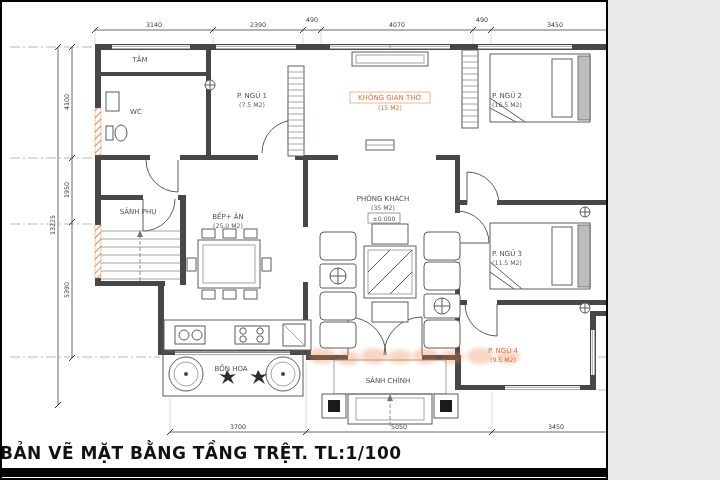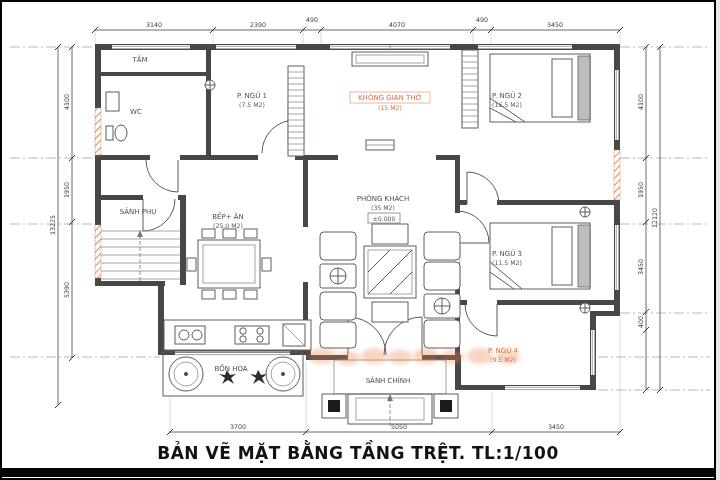--- a/index.html
+++ b/index.html
@@ -1,21 +1,21 @@
 <!DOCTYPE html>
 <html><head>
 <meta charset="utf-8">
 <style>
   html,body{margin:0;padding:0;background:#e9e9e9;}
-  #page{position:relative;width:716px;height:480px;background:#ffffff;overflow:hidden;
+  #page{position:relative;width:608px;height:480px;background:#ffffff;overflow:hidden;
         font-family:"DejaVu Sans", sans-serif;}
   #frame{position:absolute;inset:0;border:2px solid #000;pointer-events:none;}
   #bottom-bar{position:absolute;left:0;right:0;bottom:3px;height:9px;background:#050505;}
   #plan-svg{position:absolute;left:0;top:0;}
-  #title{position:absolute;left:0;right:0;bottom:17px;text-align:center;
+  #title{position:absolute;left:0;right:0;bottom:17px;
          font-weight:bold;font-size:17px;letter-spacing:.5px;color:#121212;}
   text{font-family:"DejaVu Sans", sans-serif;}
   .room-label{fill:#4c4c4c;font-size:7px;text-anchor:middle;}
   .room-area{fill:#5a5a5a;font-size:6.2px;text-anchor:middle;}
   .accent{fill:#d4703a;}
   .dim{fill:#3a3a3a;font-size:6.3px;text-anchor:middle;}
   .wall{fill:#474747;}
   .thin{stroke:#5a5a5a;stroke-width:1;fill:none;}
   .lite{stroke:#8d8d8d;stroke-width:.8;fill:none;}
   .furn{stroke:#5f5f5f;stroke-width:1;fill:#ffffff;}

